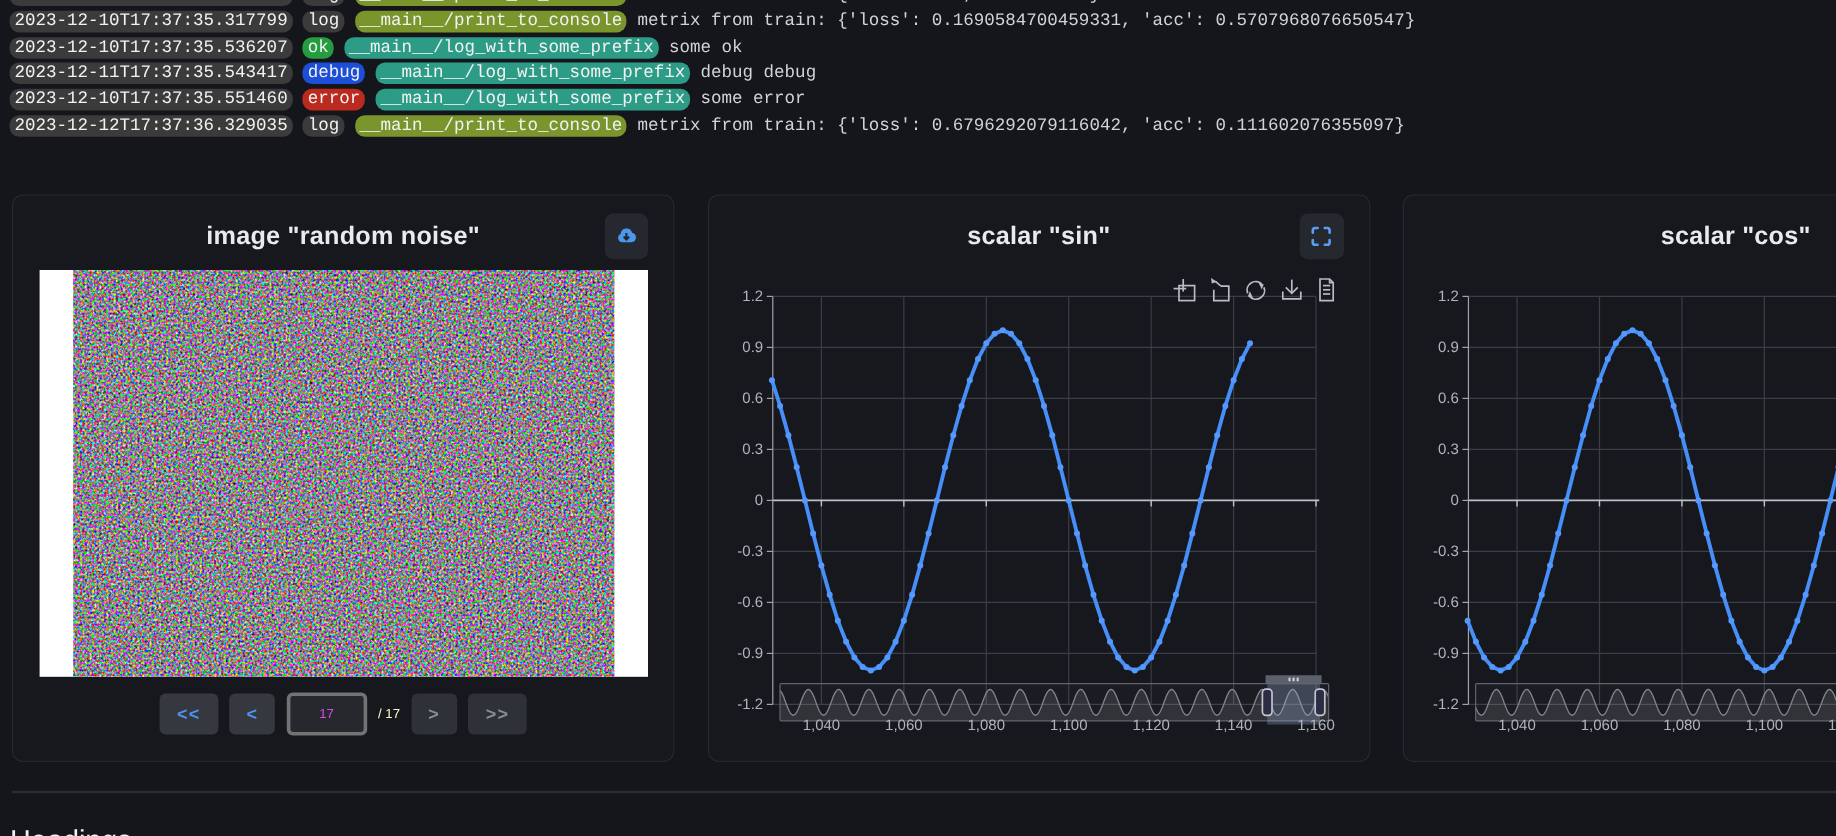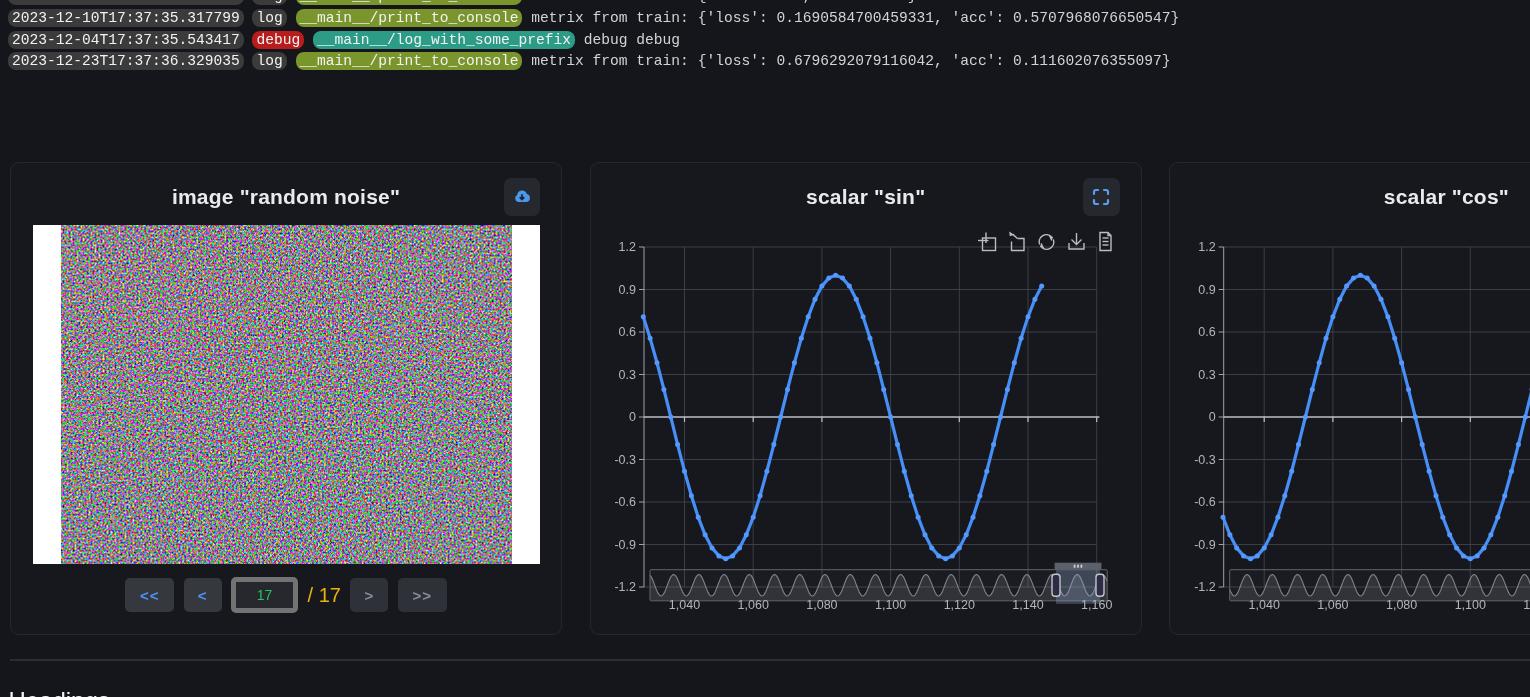--- a/index.html
+++ b/index.html
@@ -5,21 +5,21 @@
 html,body { width:1530px; height:697px; overflow:hidden; background:#15161b; }
 #page { position:absolute; inset:0; width:1530px; height:502px;
   font-family:"Liberation Sans", sans-serif; }
 #logs { position:absolute; left:8px; top:-14.2px;
   font-family:"Liberation Mono", monospace; font-size:14.6px; }
 .lrow { height:21.9px; line-height:21.9px; color:#d2d3d5; white-space:pre; overflow:visible; }
 .p { padding:1px 4px; border-radius:8px; color:#f2f2f2; }
 .ts, .lg { background:#3b3b3b; }
 .ok { background:#259c3f; }
 .info { background:#2545cd; }
-.debug { background:#b91c1c; }
+.debug { background:#1d4ed8; }
 .warn { background:#ac9c20; }
 .err { background:#bb2a1e; }
 .olive { background:#79952b; }
 .teal { background:#2d9c87; }
 .msg { color:#d2d3d5; }
 .card { position:absolute; top:162px; width:552px; height:472.8px;
   background:#17181d; border:1px solid #26282f; border-radius:9px; }
 .ctitle { position:absolute; top:22px; width:100%; text-align:center;
   font-size:21px; font-weight:bold; color:#e9eaec; letter-spacing:0.2px; }
 .iconbtn { position:absolute; top:15px; width:36.5px; height:38px;
@@ -27,37 +27,39 @@
   align-items:center; justify-content:center; }
 #whitebox { position:absolute; left:22px; top:62px; width:507px; height:339px; background:#fff; }
 #noise { position:absolute; left:28px; top:0; }
 #pager { position:absolute; left:0; top:414px; width:100%; display:flex;
   justify-content:center; align-items:center; gap:9.4px; }
 .pbtn { height:34px; border-radius:5px; background:#35383f; color:#4f93f2;
   font-size:15px; font-weight:bold; display:flex; align-items:center;
   justify-content:center; letter-spacing:1px; }
 .pbtn.dis { background:#2e3137; color:#8a8d94; }
 .w49 { width:49px; } .w38 { width:38px; }
-#pginput { width:67px; height:36px; background:#26282e; border:5px solid #737373;
-  border-radius:5px; color:#22c55e; font-size:14px; display:flex;
+#pginput { width:67px; height:36px; background:#26282e; border:3px solid #737373;
+  border-radius:5px; color:#d946ef; font-size:11px; display:flex;
   align-items:center; justify-content:center; }
-#pgtotal { color:#eab308; font-size:20px; }
+#pgtotal { color:#fef9c3; font-size:11px; }
 #chartlayer { position:absolute; left:0; top:0; }
 #hr { position:absolute; left:10px; top:659px; width:1520px; height:1.5px; background:#2b2d33; }
 #heading { position:absolute; left:8.4px; top:689.3px; font-size:24px; line-height:24px;
   font-weight:normal; color:#f2f3f5; }
 svg text { font-family:"Liberation Sans", sans-serif; }
 </style></head>
 <body>
 <div id="page">
 <div id="logs">
 <div class="lrow"><span class="p ts">2023-12-10T17:37:35.100000</span> <span class="p lv lg">log</span> <span class="p bd olive">__main__/print_to_console</span> <span class="msg">metrix from train: {'loss': 0.2, 'acc': 0.5}</span></div>
 <div class="lrow"><span class="p ts">2023-12-10T17:37:35.317799</span> <span class="p lv lg">log</span> <span class="p bd olive">__main__/print_to_console</span> <span class="msg">metrix from train: {'loss': 0.1690584700459331, 'acc': 0.5707968076650547}</span></div>
-<div class="lrow"><span class="p ts">2023-12-04T17:37:35.543417</span> <span class="p lv debug">debug</span> <span class="p bd teal">__main__/log_with_some_prefix</span> <span class="msg">debug debug</span></div>
-<div class="lrow"><span class="p ts">2023-12-23T17:37:36.329035</span> <span class="p lv lg">log</span> <span class="p bd olive">__main__/print_to_console</span> <span class="msg">metrix from train: {'loss': 0.6796292079116042, 'acc': 0.111602076355097}</span></div>
+<div class="lrow"><span class="p ts">2023-12-10T17:37:35.536207</span> <span class="p lv ok">ok</span> <span class="p bd teal">__main__/log_with_some_prefix</span> <span class="msg">some ok</span></div>
+<div class="lrow"><span class="p ts">2023-12-11T17:37:35.543417</span> <span class="p lv debug">debug</span> <span class="p bd teal">__main__/log_with_some_prefix</span> <span class="msg">debug debug</span></div>
+<div class="lrow"><span class="p ts">2023-12-10T17:37:35.551460</span> <span class="p lv err">error</span> <span class="p bd teal">__main__/log_with_some_prefix</span> <span class="msg">some error</span></div>
+<div class="lrow"><span class="p ts">2023-12-12T17:37:36.329035</span> <span class="p lv lg">log</span> <span class="p bd olive">__main__/print_to_console</span> <span class="msg">metrix from train: {'loss': 0.6796292079116042, 'acc': 0.111602076355097}</span></div>
 </div>
 
 <div class="card" style="left:10px">
   <div class="ctitle">image "random noise"</div>
   <div class="iconbtn" style="left:492.5px">
 <svg width="22" height="22" viewBox="0 0 22 22">
 <path d="M6.2 9.1a4.9 4.9 0 0 1 9.6-1.1 4 4 0 0 1-0.6 7.9 H7.1 a3.6 3.6 0 0 1-0.9-6.8z" fill="#4b98ea"></path>
 <path d="M11 8.2 L11 13.4 M8.7 11.2 L11 13.6 L13.3 11.2" stroke="#22242b" stroke-width="1.7" fill="none"></path>
 </svg>
       </div>

